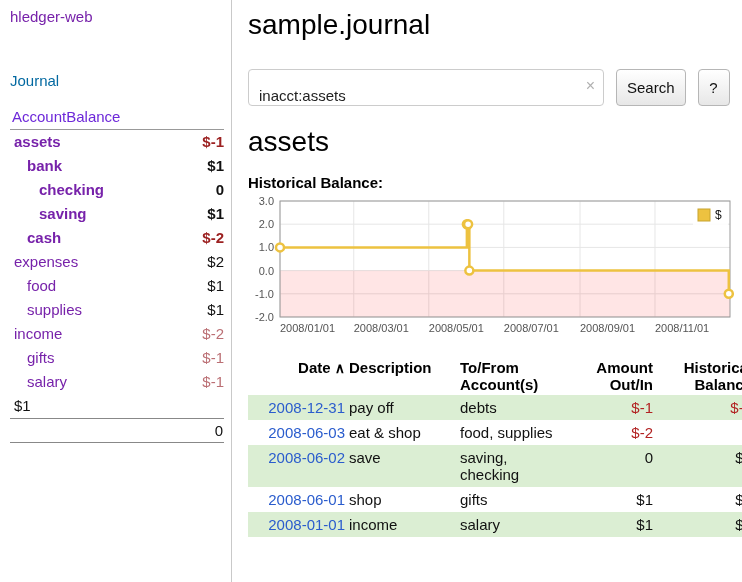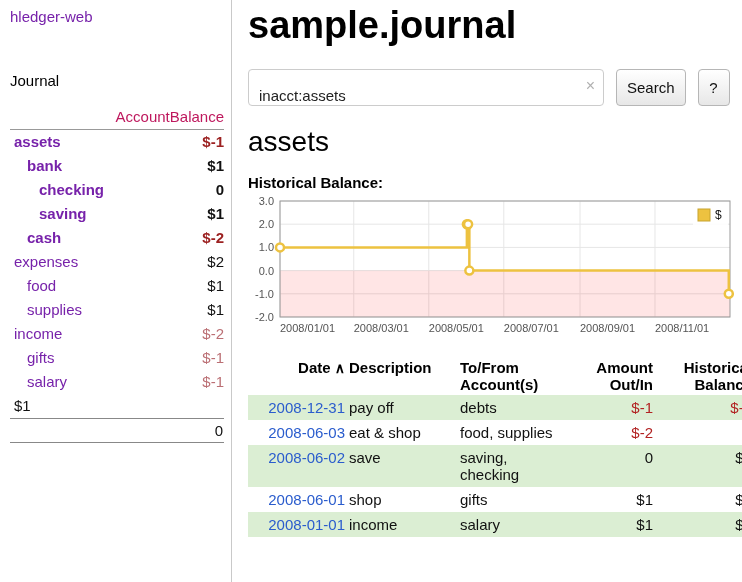--- a/index.html
+++ b/index.html
@@ -4,37 +4,37 @@
 <style>
   html,body { margin:0; padding:0; background:#fff; }
   body { width:742px; height:582px; overflow:hidden;
          font-family:"Liberation Sans",sans-serif; font-size:15px; color:#1a1a1a; }
   .app { position:relative; width:742px; height:582px; }
 
   
   .sidebar { position:absolute; left:0; top:0; width:232px; height:582px;
              border-right:1px solid #c9c9c9; box-sizing:border-box;padding-left:39px; }
   .brand { position:absolute; left:10px; top:8px; color:#7722AA; text-decoration:none; cursor:pointer; }
-  .nav-journal { position:absolute; left:10px; top:72px; color:#000000; text-decoration:none; cursor:pointer; }
+  .nav-journal { position:absolute; left:10px; top:72px; color:#0369a1; text-decoration:none; cursor:pointer; }
   .acct-table { position:absolute; left:10px; right:7px; top:106px; }
-  .acct-head { display:flex; justify-content:flex-end; padding:2px 0 4px 2px;
-               border-bottom:1px solid #999; color:#be185d; }
+  .acct-head { display:flex; justify-content:flex-start; padding:2px 0 4px 2px;
+               border-bottom:1px solid #999; color:#6d28d9; }
   .arow { display:flex; justify-content:space-between; height:24px; line-height:24px; }
   .arow.lvl1 { padding-left:4px; } .arow.lvl2 { padding-left:17px; } .arow.lvl3 { padding-left:29px; }
   .aname { color:#7722AA; text-decoration:none; cursor:pointer; }
   .abal { color:#111; }
   .b .aname, .b .abal { font-weight:bold; }
   .neg-strong { color:#9c2121; }
   .neg-muted { color:#bb6f74; }
   .acct-total { display:flex; justify-content:flex-end; height:23px; line-height:23px;
                 border-top:1px solid #888; border-bottom:1px solid #888; padding-right:1px; }
 
   
   main { position:absolute; left:248px; top:0; width:486px; }
-  h1 { margin:4px 0 0; font-size:38px; font-weight:700; color:#000; line-height:42px; }
+  h1 { margin:4px 0 0; font-size:28px; font-weight:400; color:#000; line-height:42px; }
   .searchrow { margin-top:23px; display:flex; gap:12px; height:37px; }
   .search-wrap { position:relative; width:356px; flex:0 0 356px; }
   input.search { width:100%; height:37px; box-sizing:border-box; border:1px solid #ccc;
                  border-radius:4px; padding:16px 28px 0 10px; color:#222;
                  font:15px "Liberation Sans",sans-serif; outline:none; }
   .clear { position:absolute; right:9px; top:9px; color:#b0b0b0; font-size:16px;
            line-height:16px; cursor:pointer; }
   .btn { height:37px; padding:0 10px; font:15px "Liberation Sans",sans-serif; color:#111;
          background:linear-gradient(#ffffff,#e7e7e7); border:1px solid #b6b6b6;
          border-radius:4px; cursor:pointer; }

